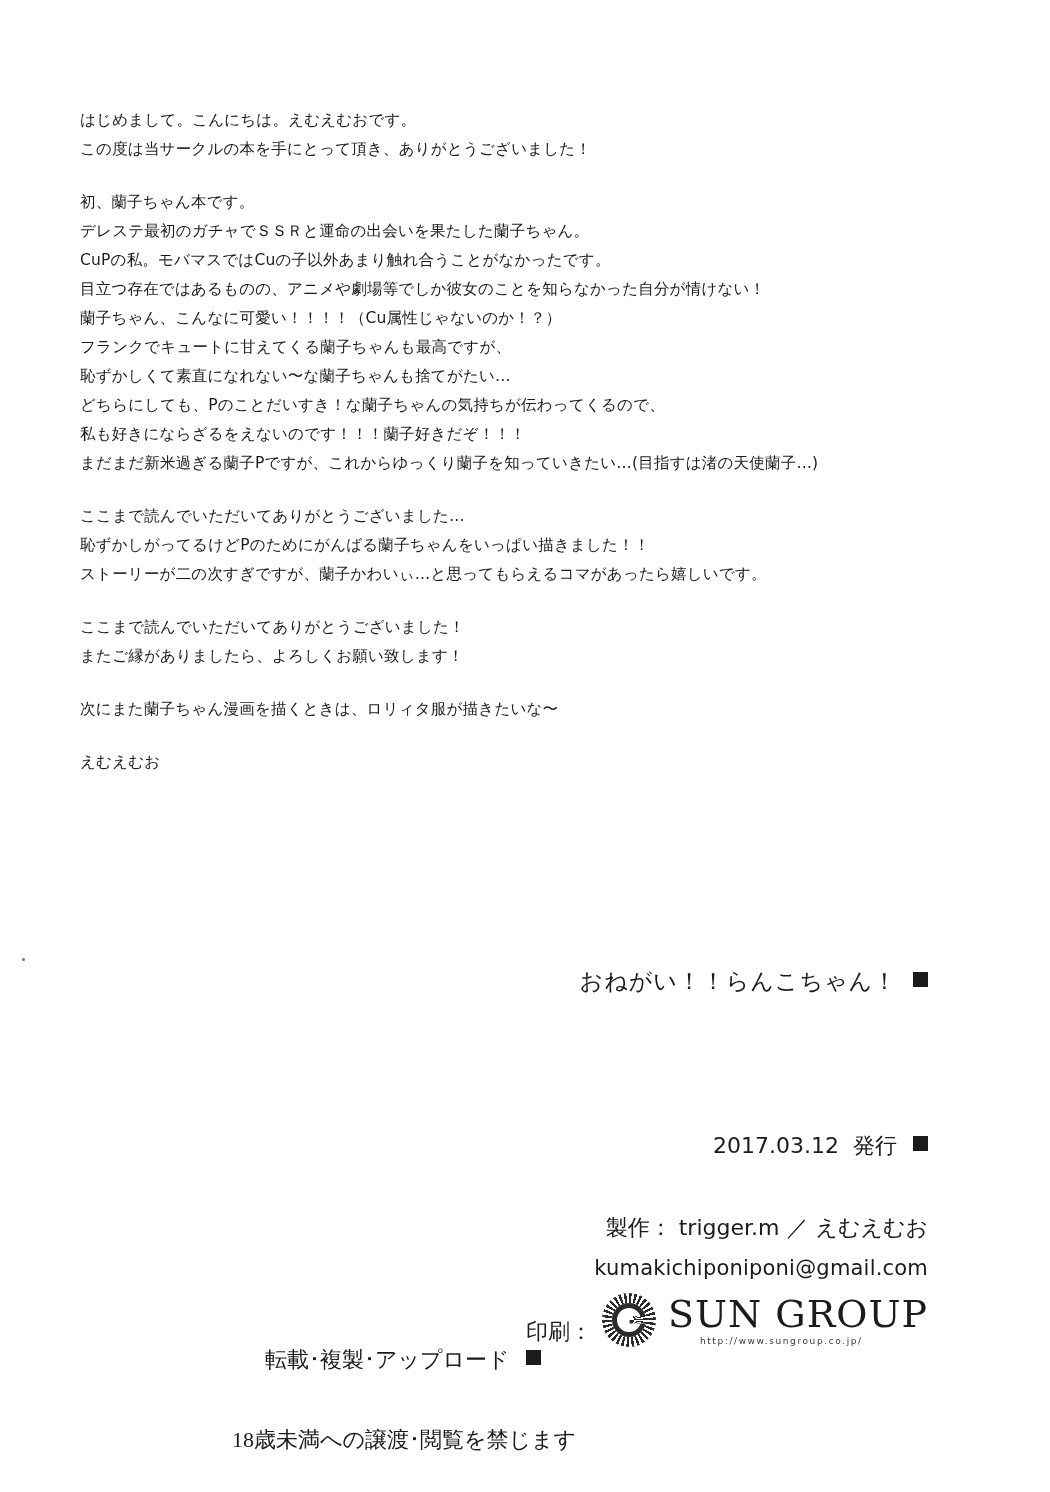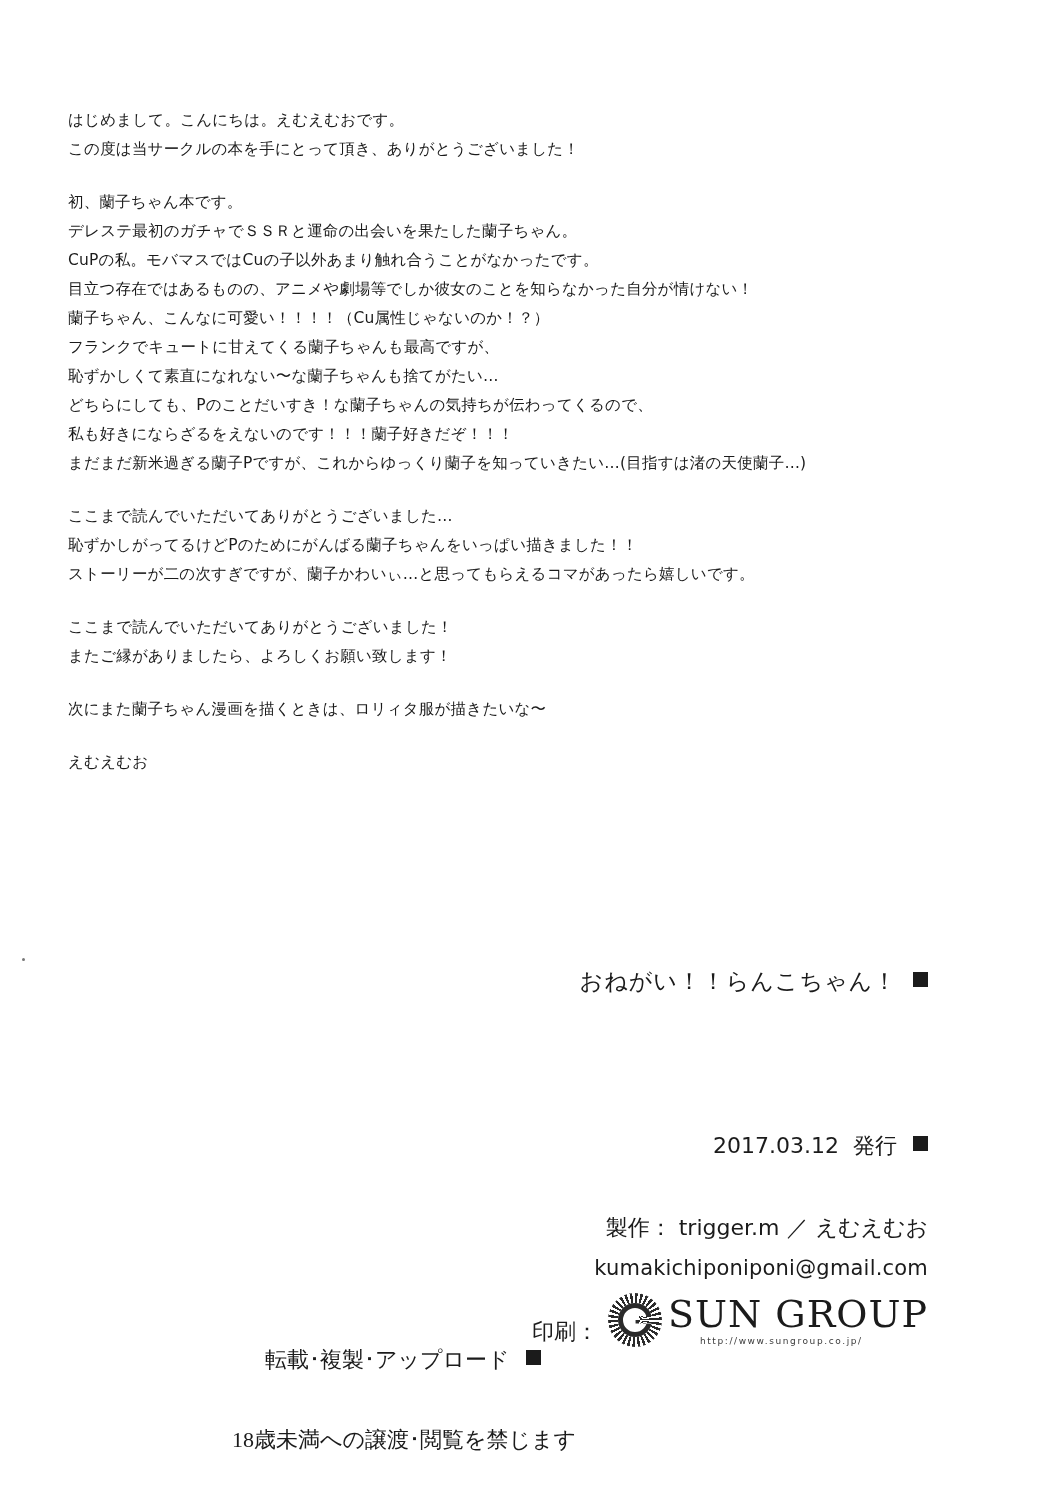--- a/index.html
+++ b/index.html
@@ -16,21 +16,21 @@
     overflow: hidden;
   }
   .page {
     position: absolute;
     inset: 0;
   }
 
   
   .afterword {
     position: absolute;
-    left: 68px;
+    left: 80px;
     top: 106px;
     width: 820px;
   }
   .para {
     margin: 0 0 24px 0;
   }
   .para:last-child {
     margin-bottom: 0;
   }
   .line {
@@ -88,21 +88,21 @@
     font-size: 22px;
     color: #1b1b1b;
     white-space: pre;
     margin-top: 24px;
   }
 
   
   .logo {
     display: flex;
     align-items: center;
-    gap: 6px;
+    gap: 12px;
   }
   .logo-mark {
     width: 54px;
     height: 54px;
     border-radius: 50%;
     background:
       repeating-conic-gradient(#2b2b2b 0 6deg, #ffffff 6deg 12deg);
     position: relative;
     display: block;
   }

